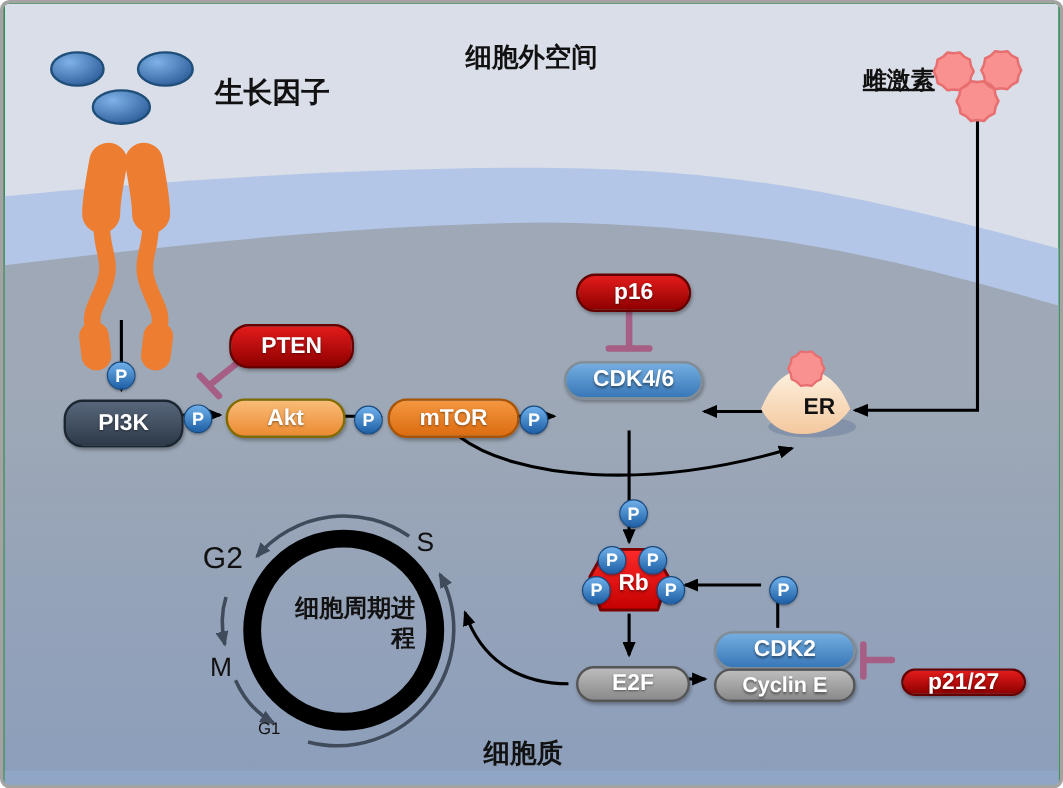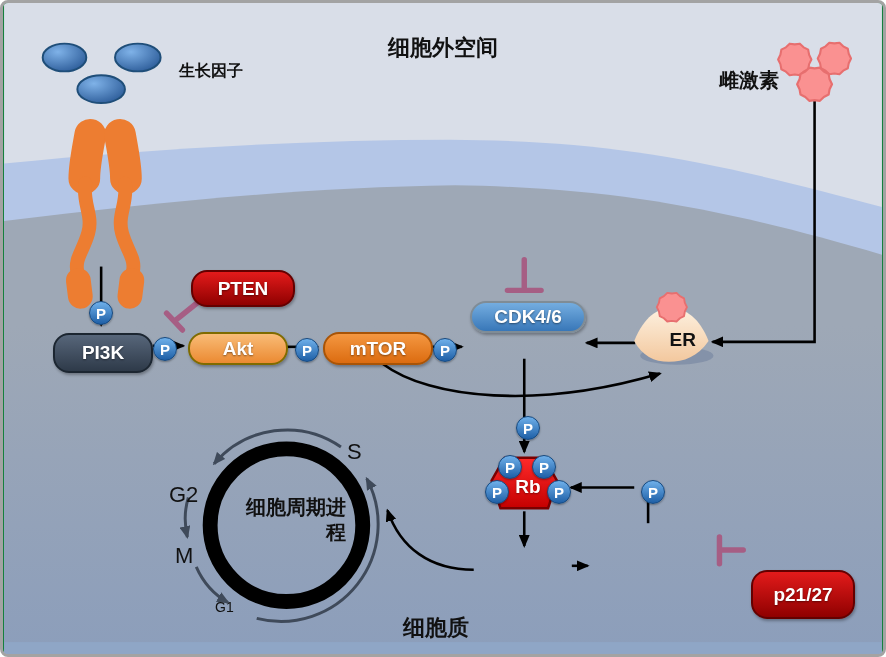--- a/index.html
+++ b/index.html
@@ -122,35 +122,39 @@
       <use href="#estro" transform="translate(798,57) scale(1.05)"></use>
       <use href="#estro" transform="translate(838,56) scale(1.05)"></use>
       <use href="#estro" transform="translate(818,82) scale(1.1)"></use>
     </g>
 
     <polygon points="505,459 545,459 558,482 549,510 501,510 492,482" fill="url(#gRb)" stroke="#7A0000" stroke-width="2.5" stroke-linejoin="round"></polygon>
   </svg>
 
   <div class="lbl" style="left:385px; top:30px; font-size:22px;">细胞外空间</div>
   <div class="lbl" style="left:400px; top:610px; font-size:22px;">细胞质</div>
-  <div class="lbl" style="left:176px; top:58px; font-size:16px;">生长因子</div>
-  <div class="lbl" style="left:716px; top:64px; font-size:20px;">雌激素</div>
+  <div class="lbl" style="left:176px; top:58px; font-size:24px;">生长因子</div>
+  <div class="lbl" style="left:716px; top:50px; font-size:20px;text-decoration:underline;">雌激素</div>
 
   <div class="lbl" style="left:227px; top:492px; width:116px; font-size:20px; text-align:right; line-height:1.25; white-space:normal;">细胞周期进程</div>
   <div class="lbl" style="left:344px; top:436px; font-size:22px; font-weight:normal;">S</div>
-  <div class="lbl" style="left:166px; top:479px; font-size:22px; font-weight:normal;">G2</div>
+  <div class="lbl" style="left:166px; top:448px; font-size:25px; font-weight:normal;">G2</div>
   <div class="lbl" style="left:172px; top:540px; font-size:22px; font-weight:normal;">M</div>
   <div class="lbl" style="left:212px; top:596px; font-size:14px; font-weight:normal;text-align:right;">G1</div>
 
   <div class="pill dark" style="left:50px;  top:330px; width:100px; height:40px;">PI3K</div>
   <div class="pill orange" style="left:320px; top:329px; width:110px; height:33px;">mTOR</div>
   <div class="pill amber" style="left:185px; top:329px; width:100px; height:33px;">Akt</div>
   <div class="pill red" style="left:188px; top:267px; width:104px; height:37px;">PTEN</div>
+  <div class="pill red" style="left:477px; top:225px; width:96px;  height:32px;">p16</div>
   <div class="pill blue" style="left:467px; top:298px; width:116px; height:32px;">CDK4/6</div>
-  <div class="pill red" style="left:748px; top:567px; width:104px; height:49px;">p21/27</div>
+  <div class="pill red" style="left:748px; top:554px; width:104px; height:23px;">p21/27</div>
+  <div class="pill gray" style="left:477px; top:552px; width:95px;  height:30px;">E2F</div>
+  <div class="pill blue" style="left:592px; top:523px; width:118px; height:32px;">CDK2</div>
+  <div class="pill gray" style="left:592px; top:554px; width:118px; height:28px; font-size:18px;">Cyclin E</div>
 
   <div class="lbl" style="left:653px; top:326px; width:40px; font-size:19px; text-align:right;">ER</div>
   <div class="lbl" style="left:503px; top:473px; width:44px; font-size:19px; text-align:center; color:#fff; text-shadow:0 1px 2px rgba(0,0,0,.4);">Rb</div>
 
   <div class="pbadge" style="left:86px;  top:298px;">P</div>
   <div class="pbadge" style="left:150px; top:334px;">P</div>
   <div class="pbadge" style="left:292px; top:335px;">P</div>
   <div class="pbadge" style="left:430px; top:335px;">P</div>
   <div class="pbadge" style="left:513px; top:413px;">P</div>
   <div class="pbadge" style="left:495px; top:452px;">P</div>

